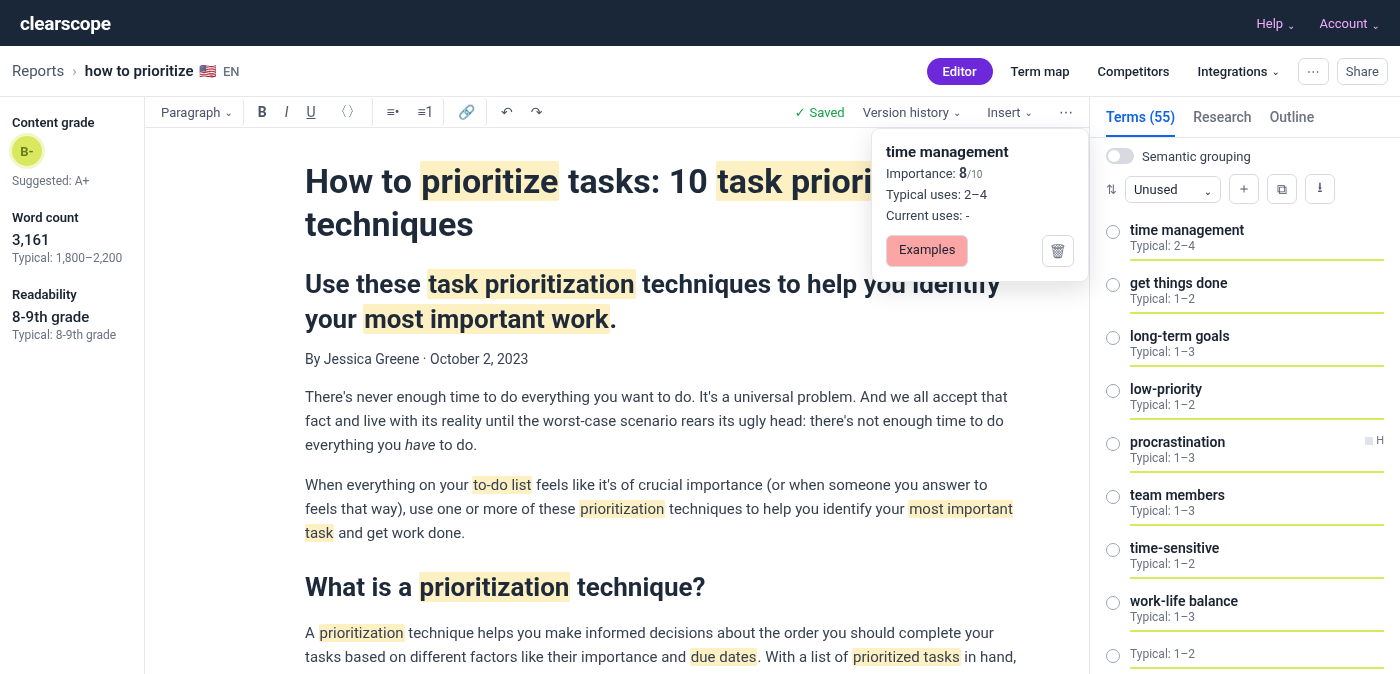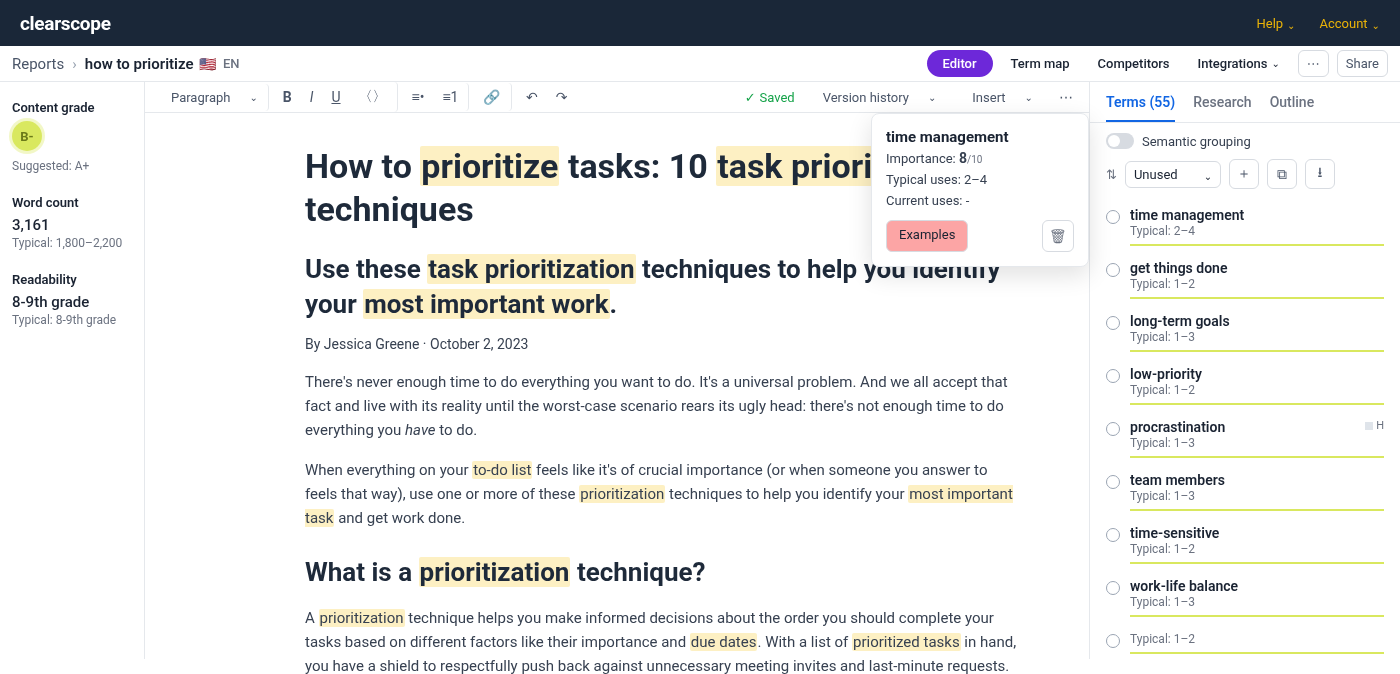--- a/index.html
+++ b/index.html
@@ -1,22 +1,22 @@
 <!DOCTYPE html>
 <html><head>
 <meta charset="utf-8">
 <style>
   * { box-sizing: border-box; margin: 0; padding: 0; }
   body { font-family: -apple-system, BlinkMacSystemFont, "Segoe UI", Roboto, sans-serif; font-size: 14px; color: #1a2332; background: #fff; width: 1400px; height: 674px; overflow: hidden; }
   .topnav { background: #1a2738; height: 46px; display: flex; align-items: center; padding: 0 20px; justify-content: space-between; }
   .logo { color: #fff; font-size: 19px; font-weight: 700; letter-spacing: -0.3px; }
   .topnav-right { display: flex; gap: 24px; }
-  .topnav-link { color: #eab308; font-size: 13px; display: flex; align-items: flex-end; gap: 4px; cursor: pointer; }
+  .topnav-link { color: #f0abfc; font-size: 13px; display: flex; align-items: flex-end; gap: 4px; cursor: pointer; }
   .chev { font-size: 10px; }
-  .subnav { height: 36px; display: flex; align-items: center; justify-content: space-between; padding: 0 12px 0 12px; border-bottom: 1px solid #e5e8ec; }
+  .subnav { height: 51px; display: flex; align-items: center; justify-content: space-between; padding: 0 12px 0 12px; border-bottom: 1px solid #e5e8ec; }
   .breadcrumb { display: flex; align-items: center; gap: 8px; font-size: 15px; }
   .bc-link { color: #4a5568; cursor: pointer; }
   .bc-sep { color: #9aa4b2; }
   .bc-current { color: #1a2332; font-weight: 600; display:flex; align-items:center; gap:6px;}
   .flag { display:inline-block; font-size:14px;}
   .lang { color:#6b7280; font-weight:500; font-size:13px;}
   .subnav-right { display: flex; align-items: center; gap: 8px; }
   .pill-primary { background: #6d28d9; color: #fff; border-radius: 14px; padding: 6px 16px; font-size: 13px; font-weight: 500; cursor: pointer; }
   .tablink { color: #1a2332; font-size: 13px; font-weight: 500; padding: 6px 10px; cursor: pointer; display:flex; align-items:center; gap:4px;}
   .iconbtn { border:1px solid #d7dbe1; border-radius:6px; padding:5px 8px; font-size:13px; cursor:pointer; background:#fff; color:#4a5568;}
@@ -24,21 +24,21 @@
   .leftcol { width: 145px; padding: 18px 12px; border-right: 1px solid #e5e8ec; }
   .lbl { font-size: 13px; font-weight: 600; color:#1a2332; margin-bottom:6px;}
   .grade-badge { width:30px; height:30px; border-radius:50%; background:#d9e85f; color:#6b7a1a; font-weight:700; font-size:13px; display:flex; align-items:center; justify-content:center; box-shadow: 0 0 0 3px rgba(217,232,95,0.35); margin-bottom:8px;}
   .muted { font-size:12px; color:#6b7280;}
   .section { margin-bottom:22px;}
   .val { font-size:15px; font-weight:500; color:#1a2332; margin-bottom:2px;}
   .editor-wrap { flex:1; display:flex; flex-direction:column; position:relative; border-right:1px solid #e5e8ec;}
   .toolbar { height:40px; border-bottom:1px solid #e5e8ec; display:flex; align-items:center; padding:0 8px; gap:2px;}
   .tool { padding:6px 8px; color:#4a5568; cursor:pointer; font-size:14px; display:flex; align-items:center; border-radius:4px;}
   .tool.sep { border-right:1px solid #e5e8ec; padding-right:10px; margin-right:4px;}
-  .tool-text { font-size:13px; gap:19px;margin-left:10px;}
+  .tool-text { font-size:13px; gap:4px;}
   .toolbar-right { margin-left:auto; display:flex; align-items:center; gap:10px;}
   .saved { color:#16a34a; font-size:13px; display:flex; align-items:center; gap:4px;}
   .editor-body { padding: 32px 70px 32px 160px; overflow-y:auto; flex:1;}
   h1.doc { font-size:34px; font-weight:700; line-height:1.25; margin-bottom:22px; color:#1e2a3a;}
   h2.doc { font-size:26px; font-weight:700; line-height:1.35; margin-bottom:14px; color:#1e2a3a;}
   h3.doc { font-size:26px; font-weight:700; line-height:1.3; margin-bottom:16px; margin-top:26px; color:#1e2a3a;}
   .byline { font-size:14px; color:#374151; margin-bottom:18px;}
   p.doc { font-size:15px; line-height:1.6; color:#374151; margin-bottom:16px;}
   .hl { background:#fdf0c3; border-radius:2px; padding:0 1px;}
   em.doc { font-style:italic;}

